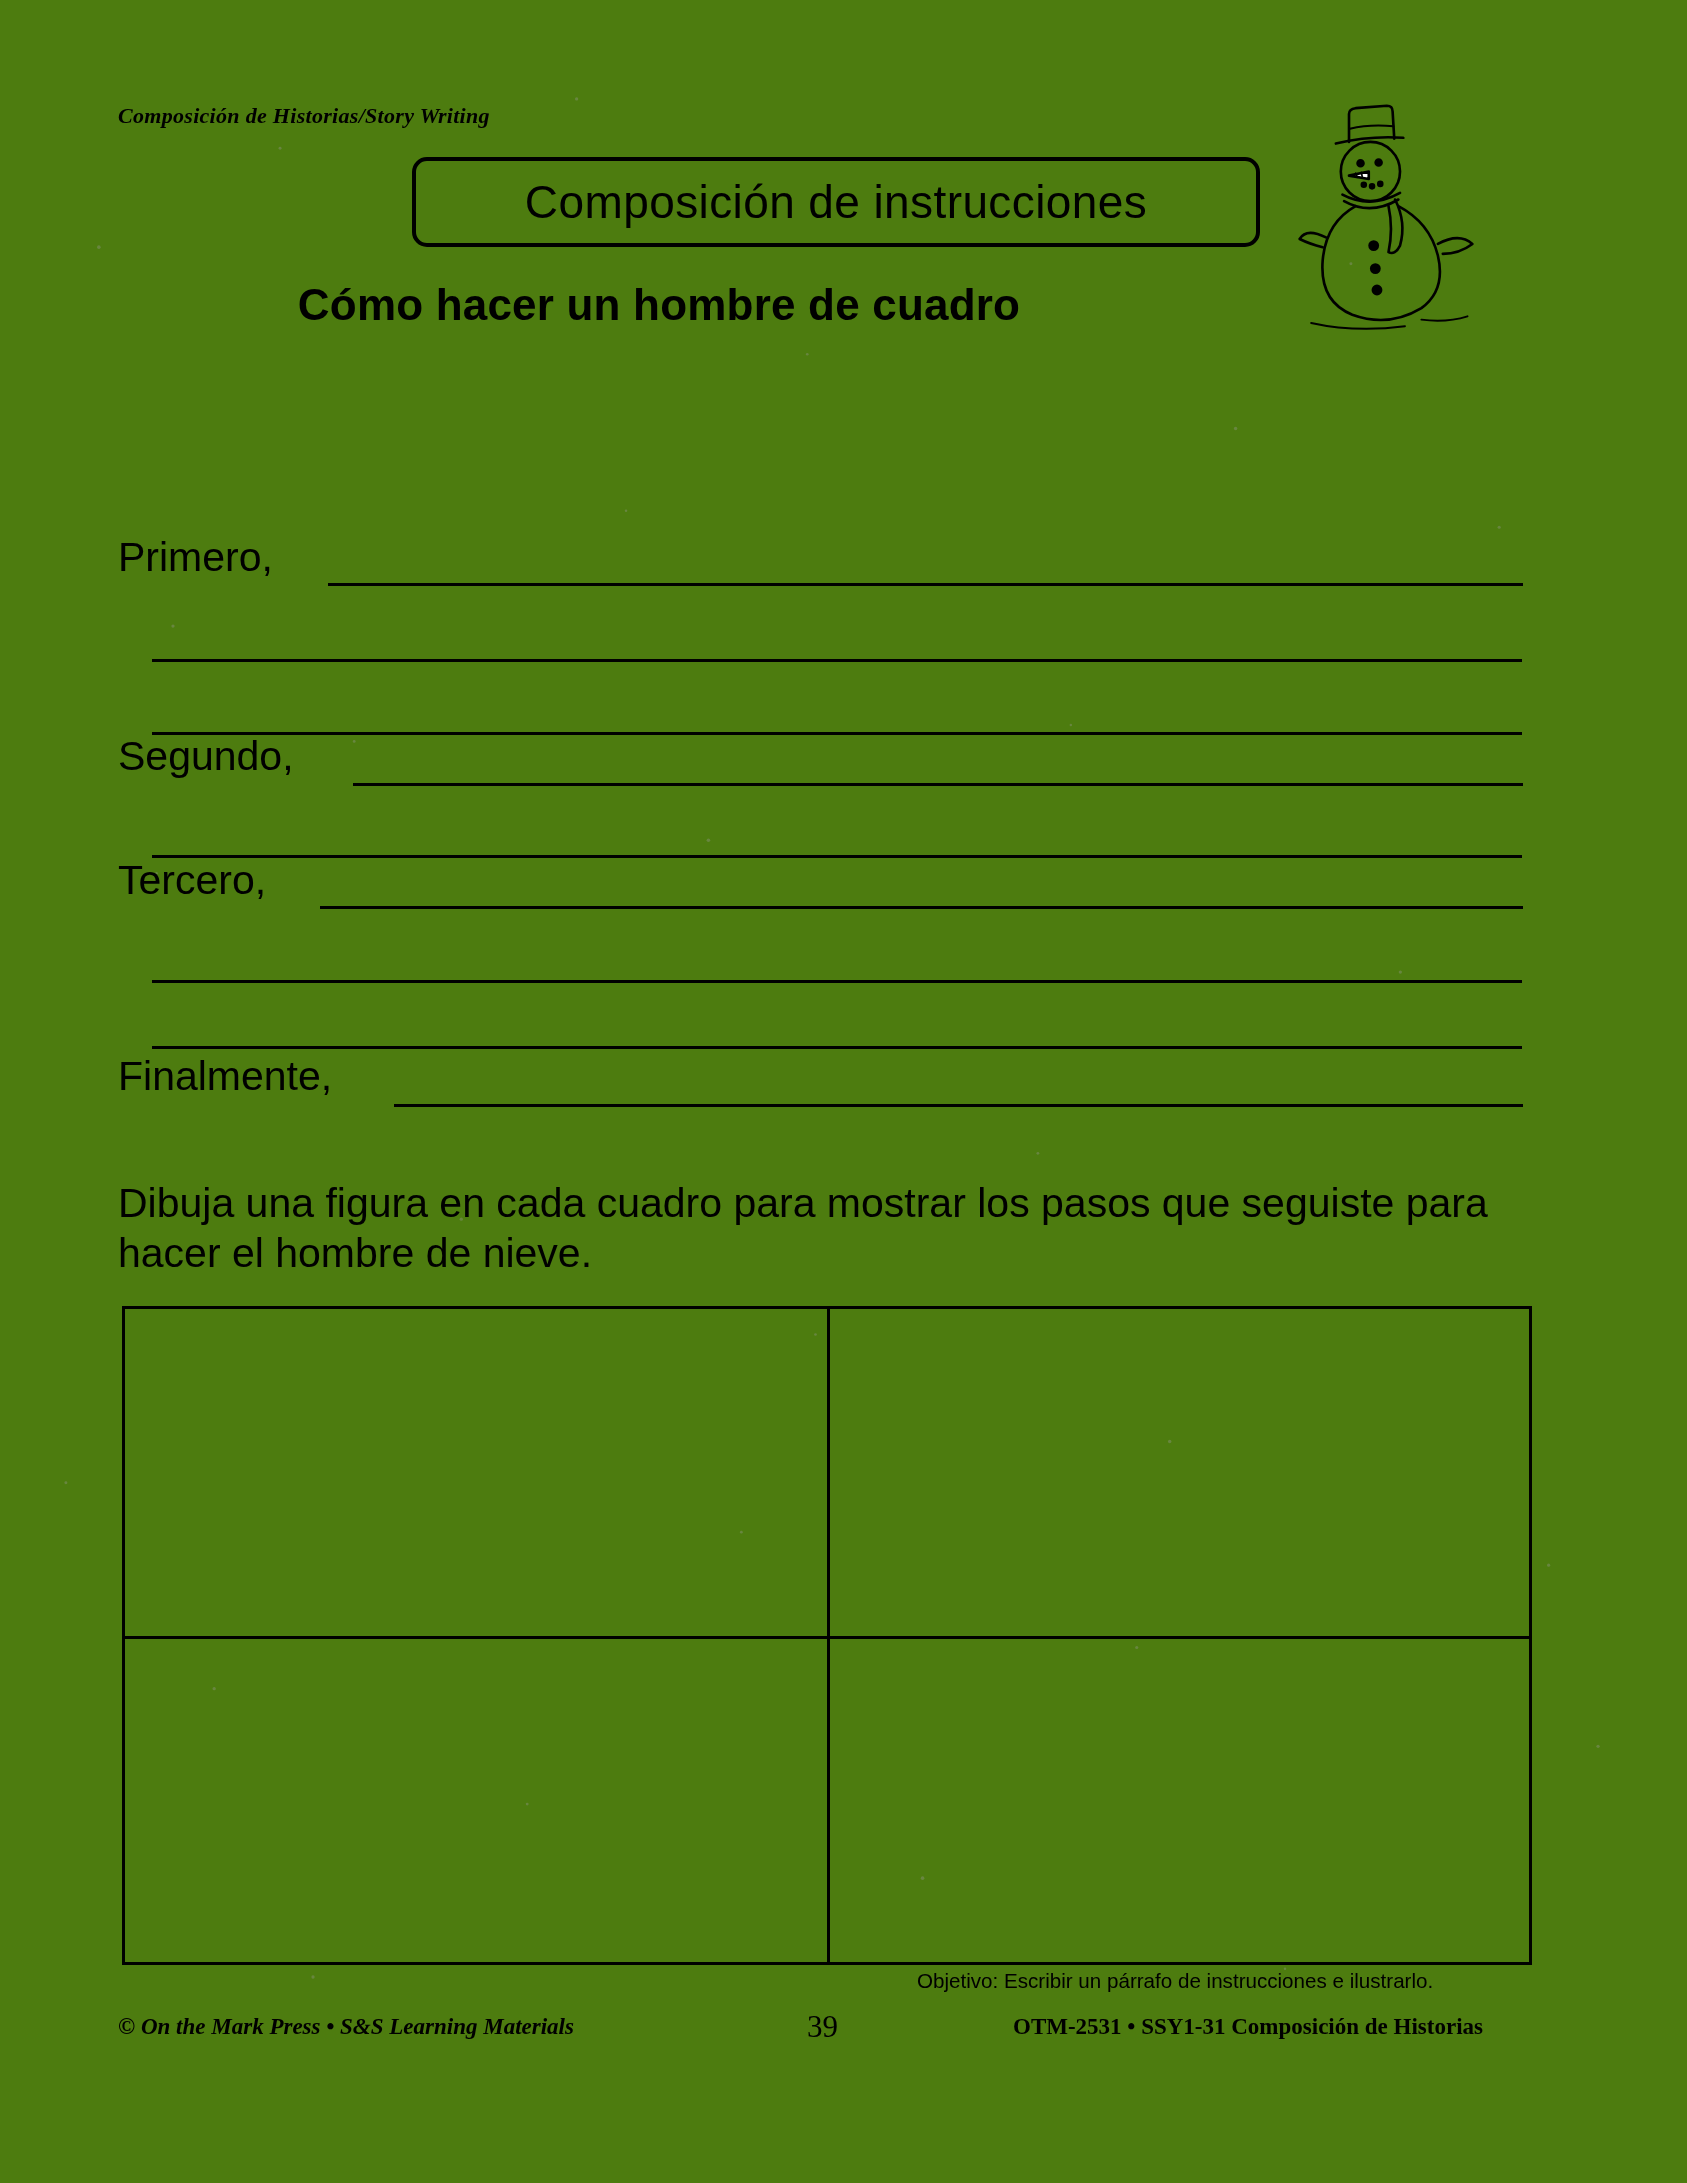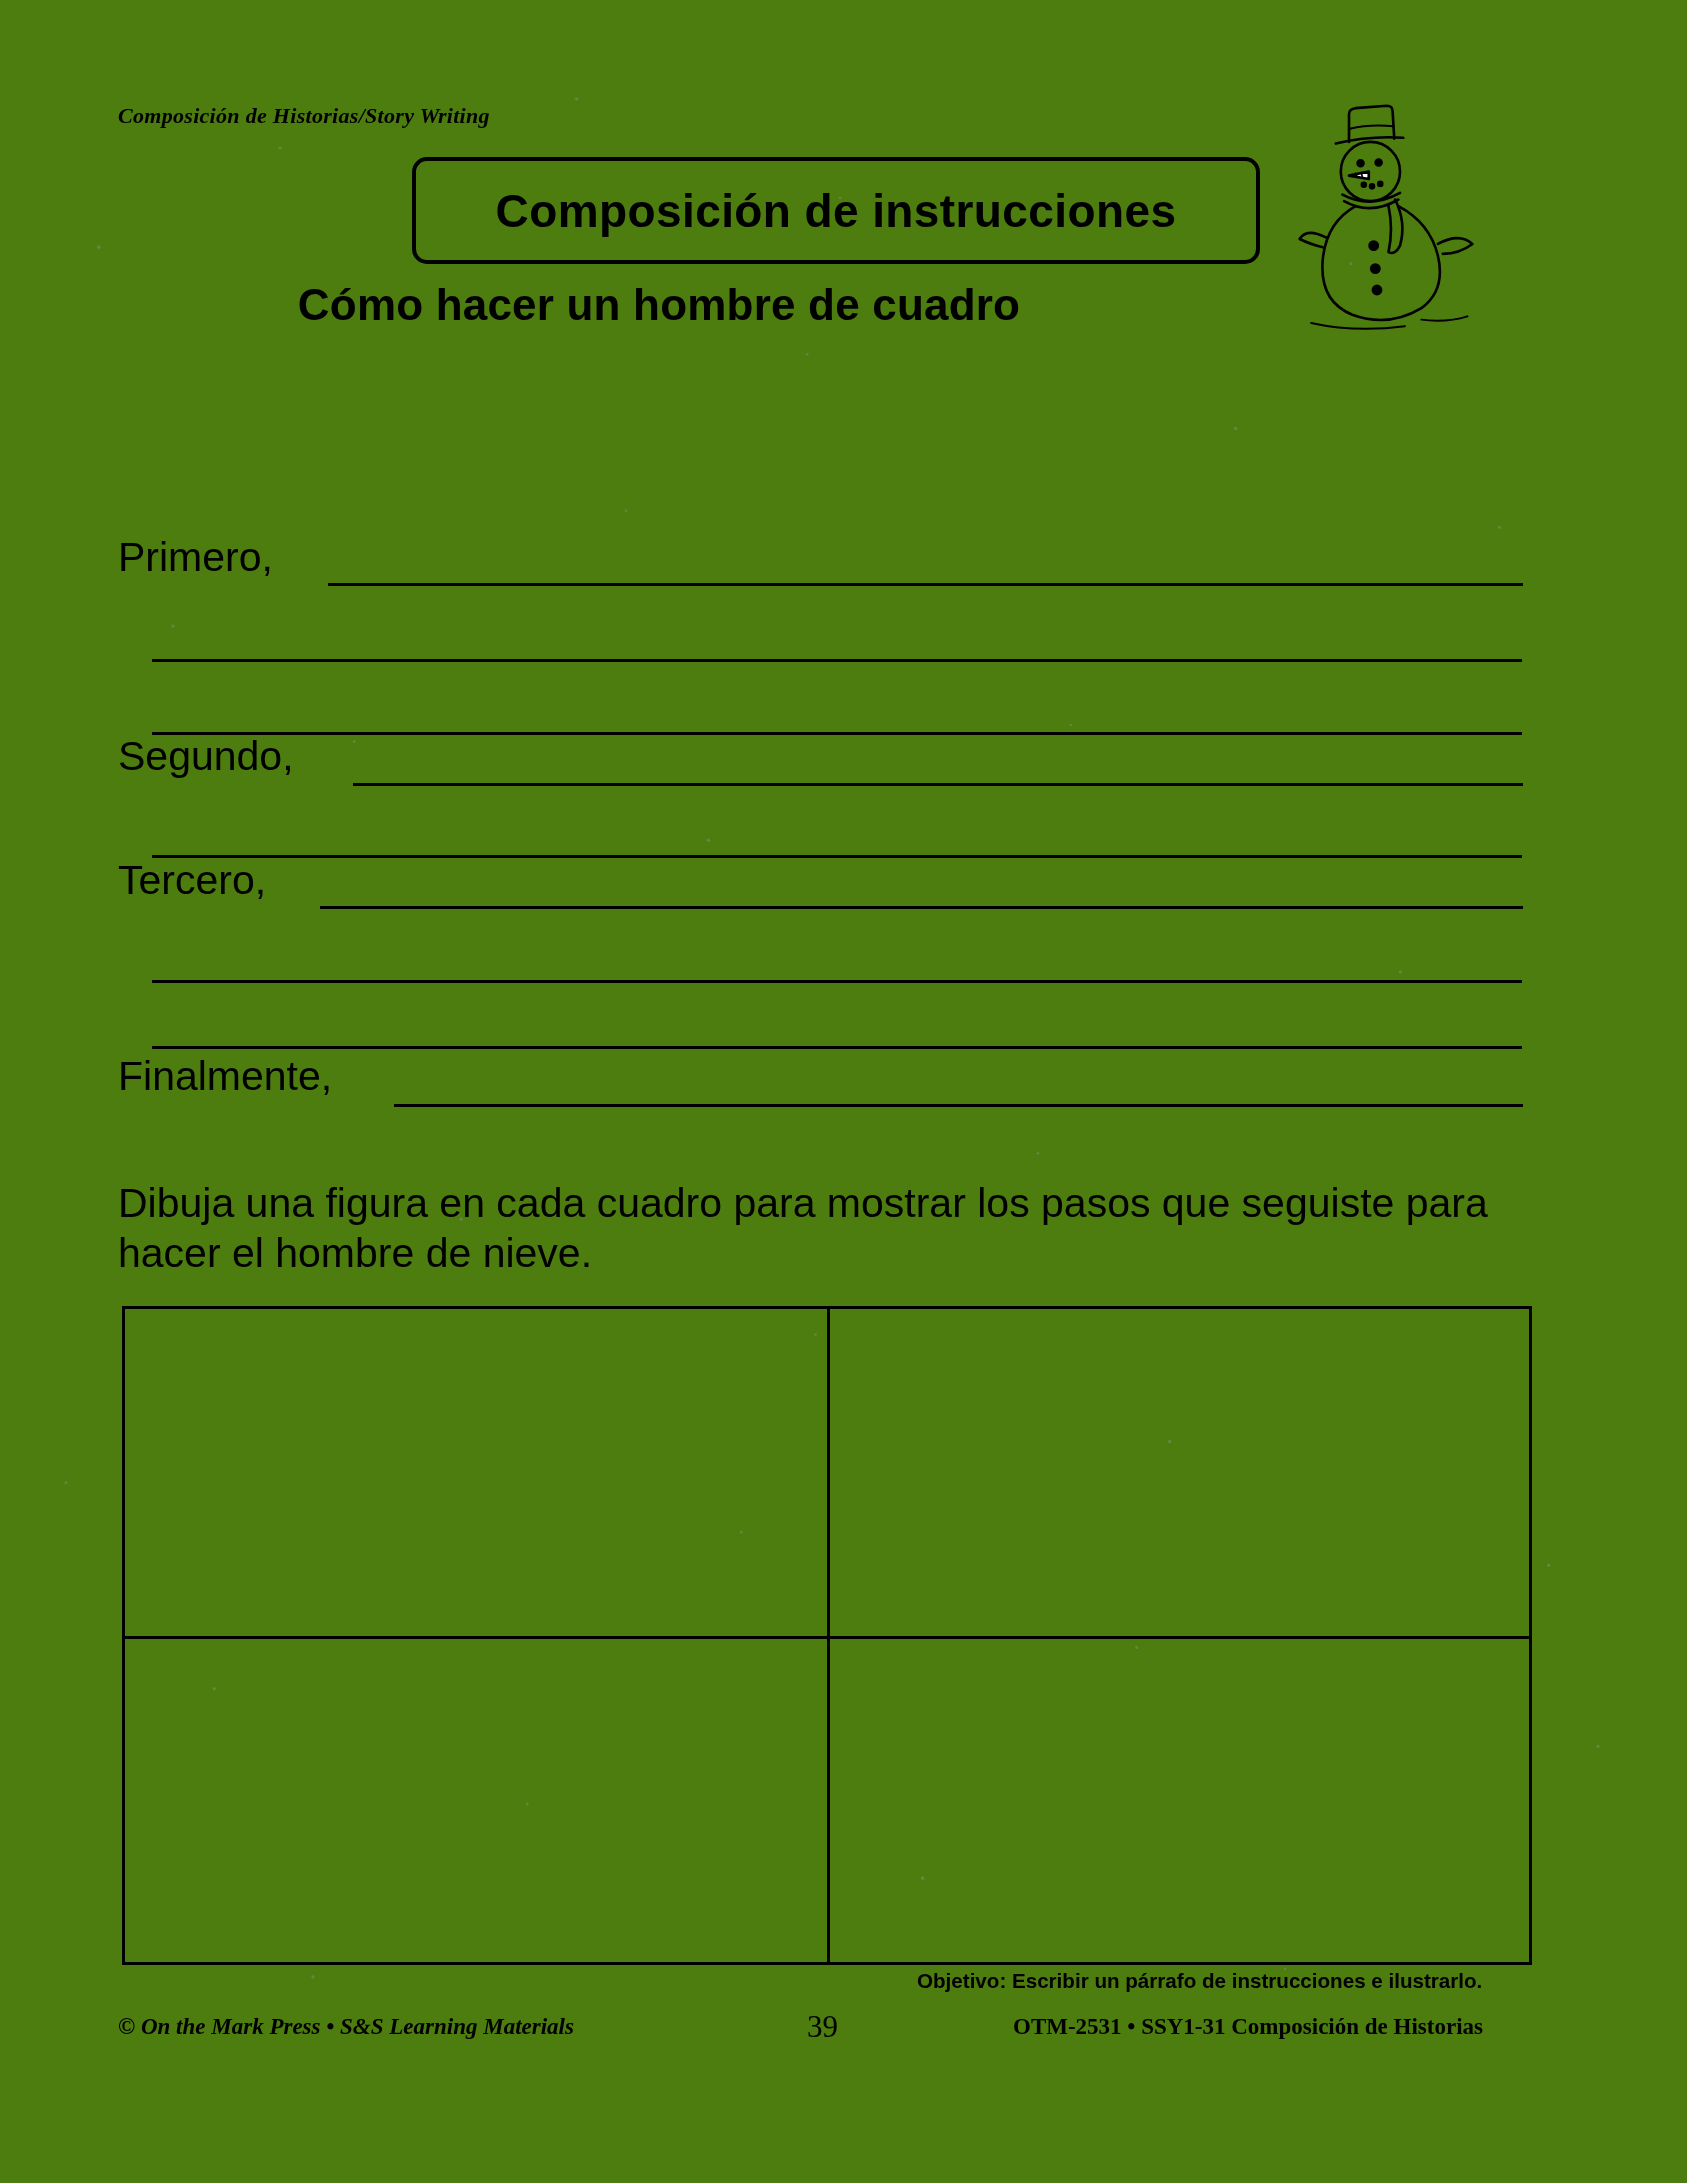--- a/index.html
+++ b/index.html
@@ -43,28 +43,27 @@
     font-size: 22px;
     letter-spacing: 0.3px;
     white-space: nowrap;
   }
 
   .title-box {
     position: absolute;
     left: 412px;
     top: 157px;
     width: 848px;
-    height: 107px;
+    height: 90px;
     border: 4.1px solid #000;
     border-radius: 15px;
     box-sizing: border-box;
     display: flex;
     align-items: center;
     justify-content: center;
-    font-weight: bold;
   }
   .title-box-text {
     font-size: 46px;
     letter-spacing: 0.4px;
     white-space: nowrap;
   }
 
   .subtitle {
     position: absolute;
     left: 0;
@@ -137,21 +136,20 @@
     width: 50%;
     height: 50%;
   }
 
   .objective {
     position: absolute;
     left: 917px;
     top: 1969px;
     font-size: 20.6px;
     white-space: nowrap;
-    font-weight: bold;
   }
 
   .footer-left {
     position: absolute;
     left: 118px;
     top: 2014px;
     font-family: "Liberation Serif", serif;
     font-weight: bold;
     font-size: 23px;
     white-space: nowrap;

